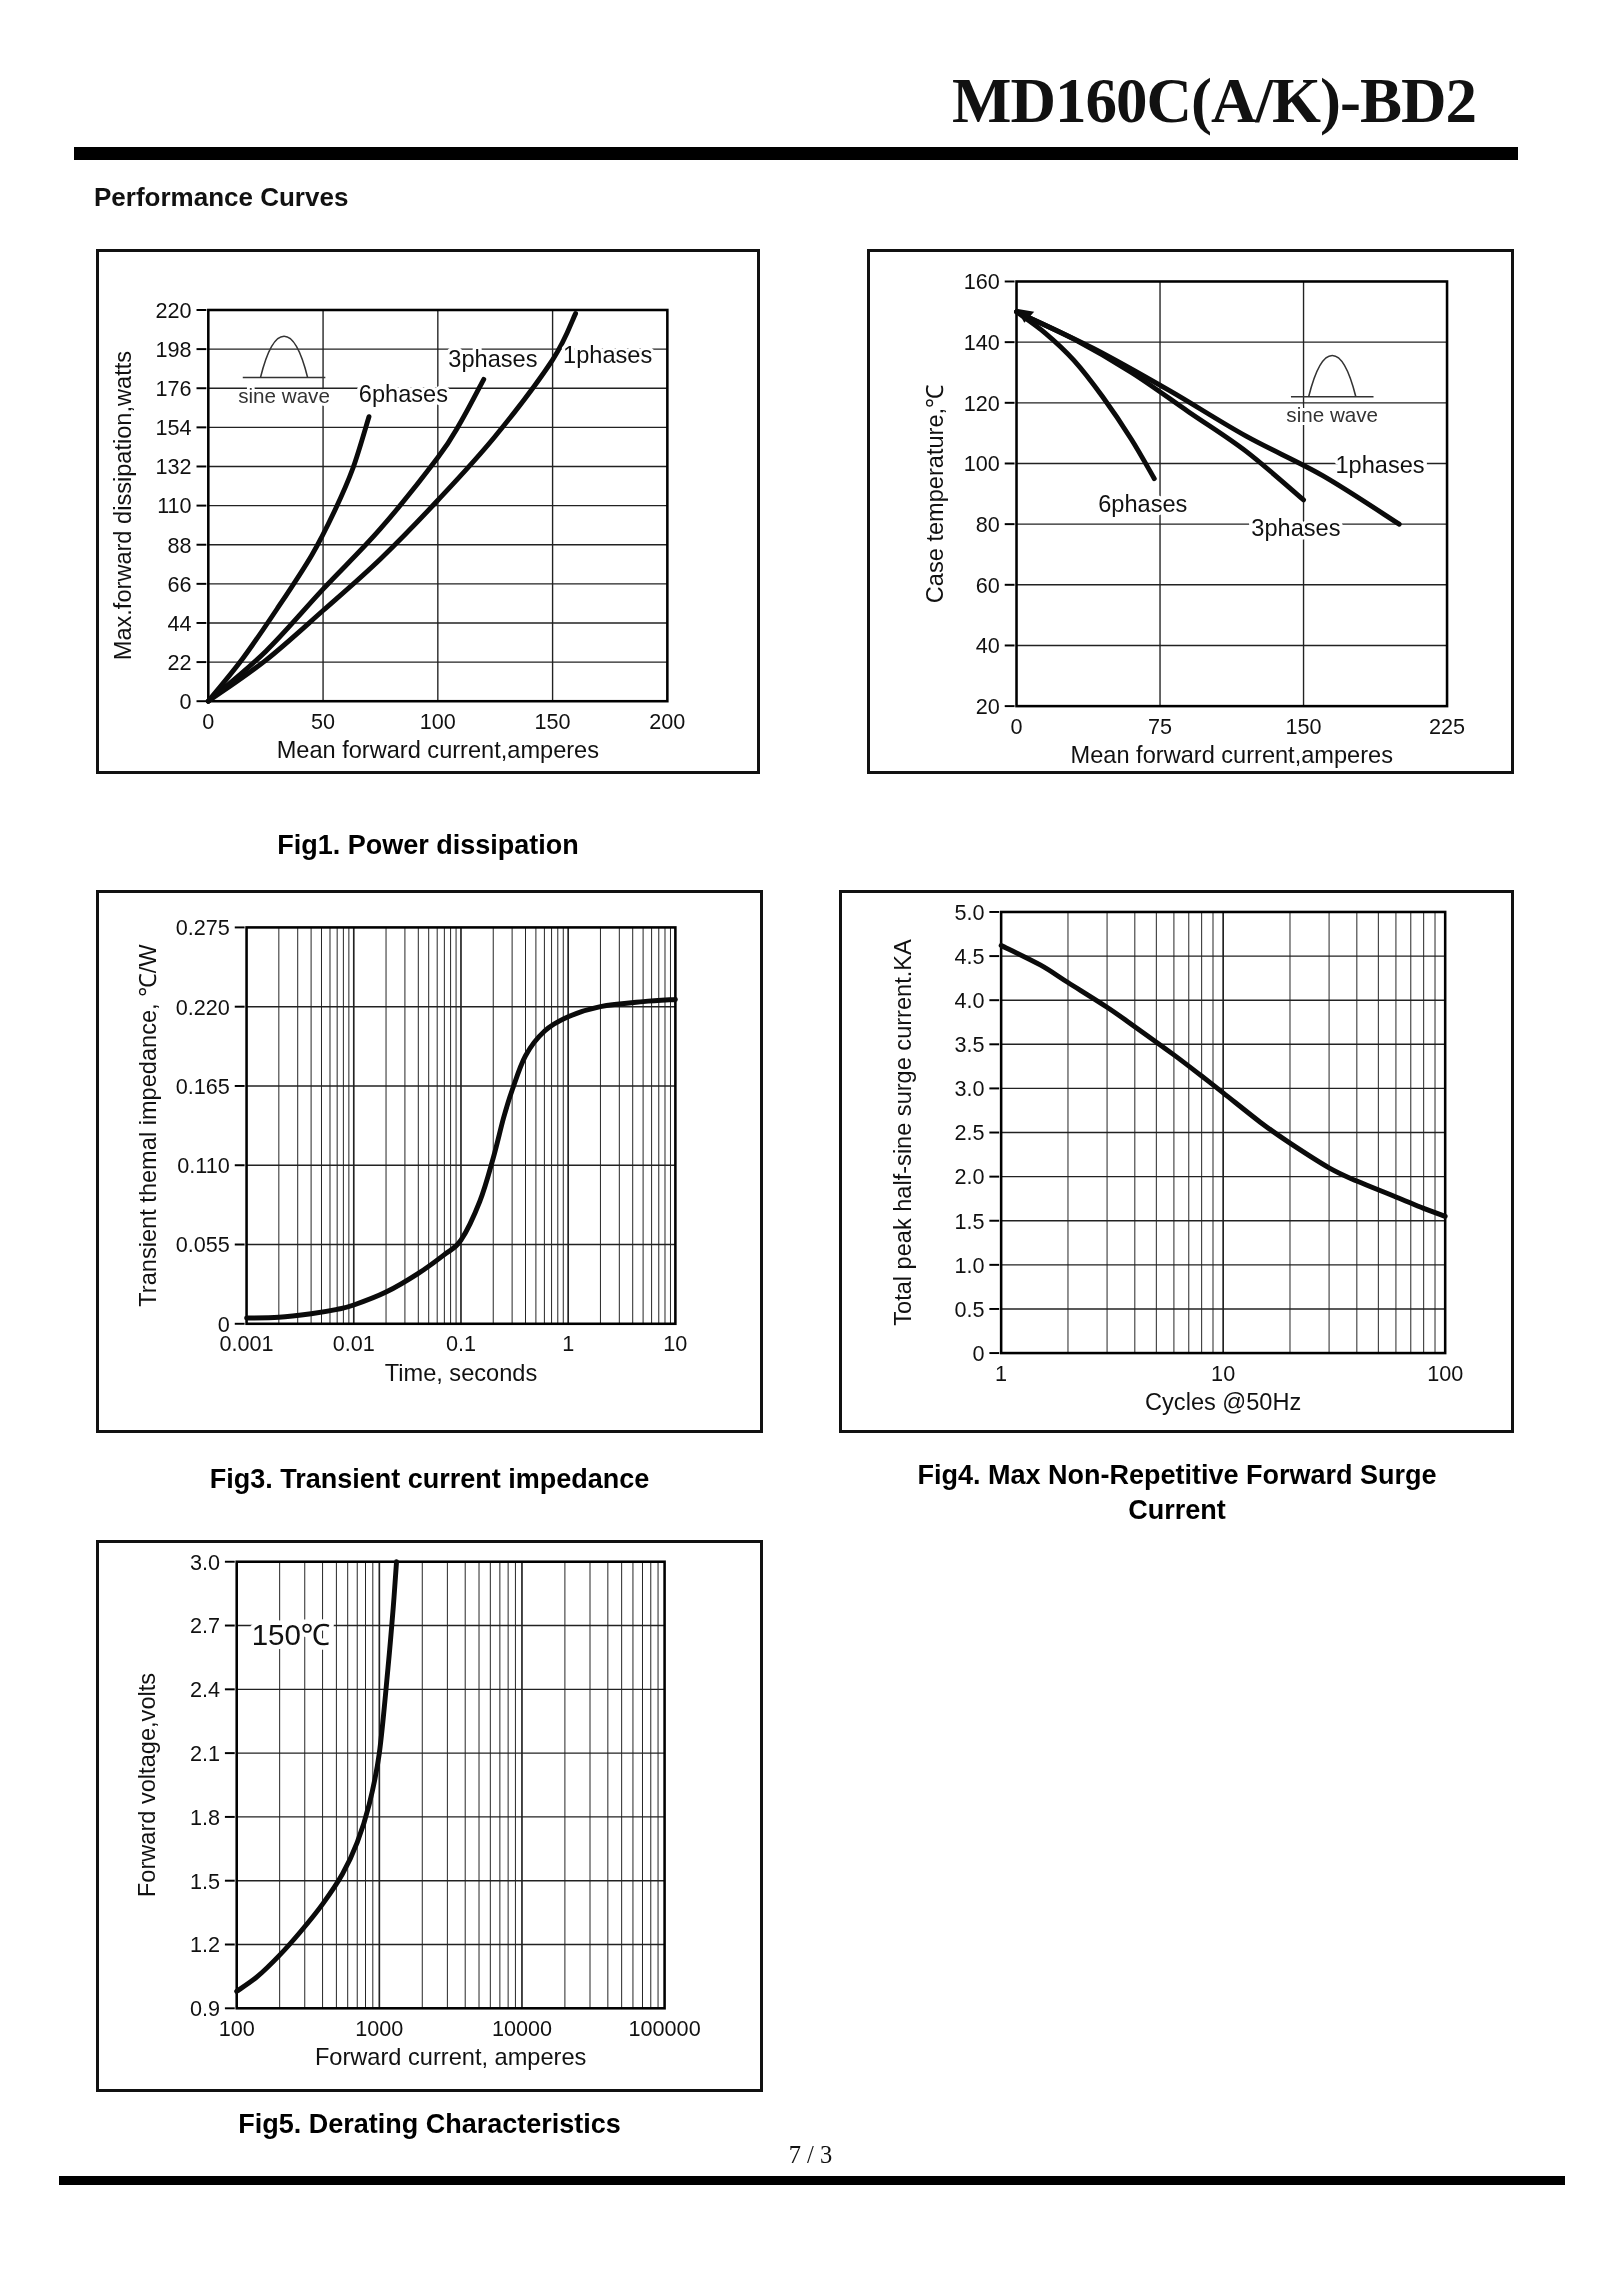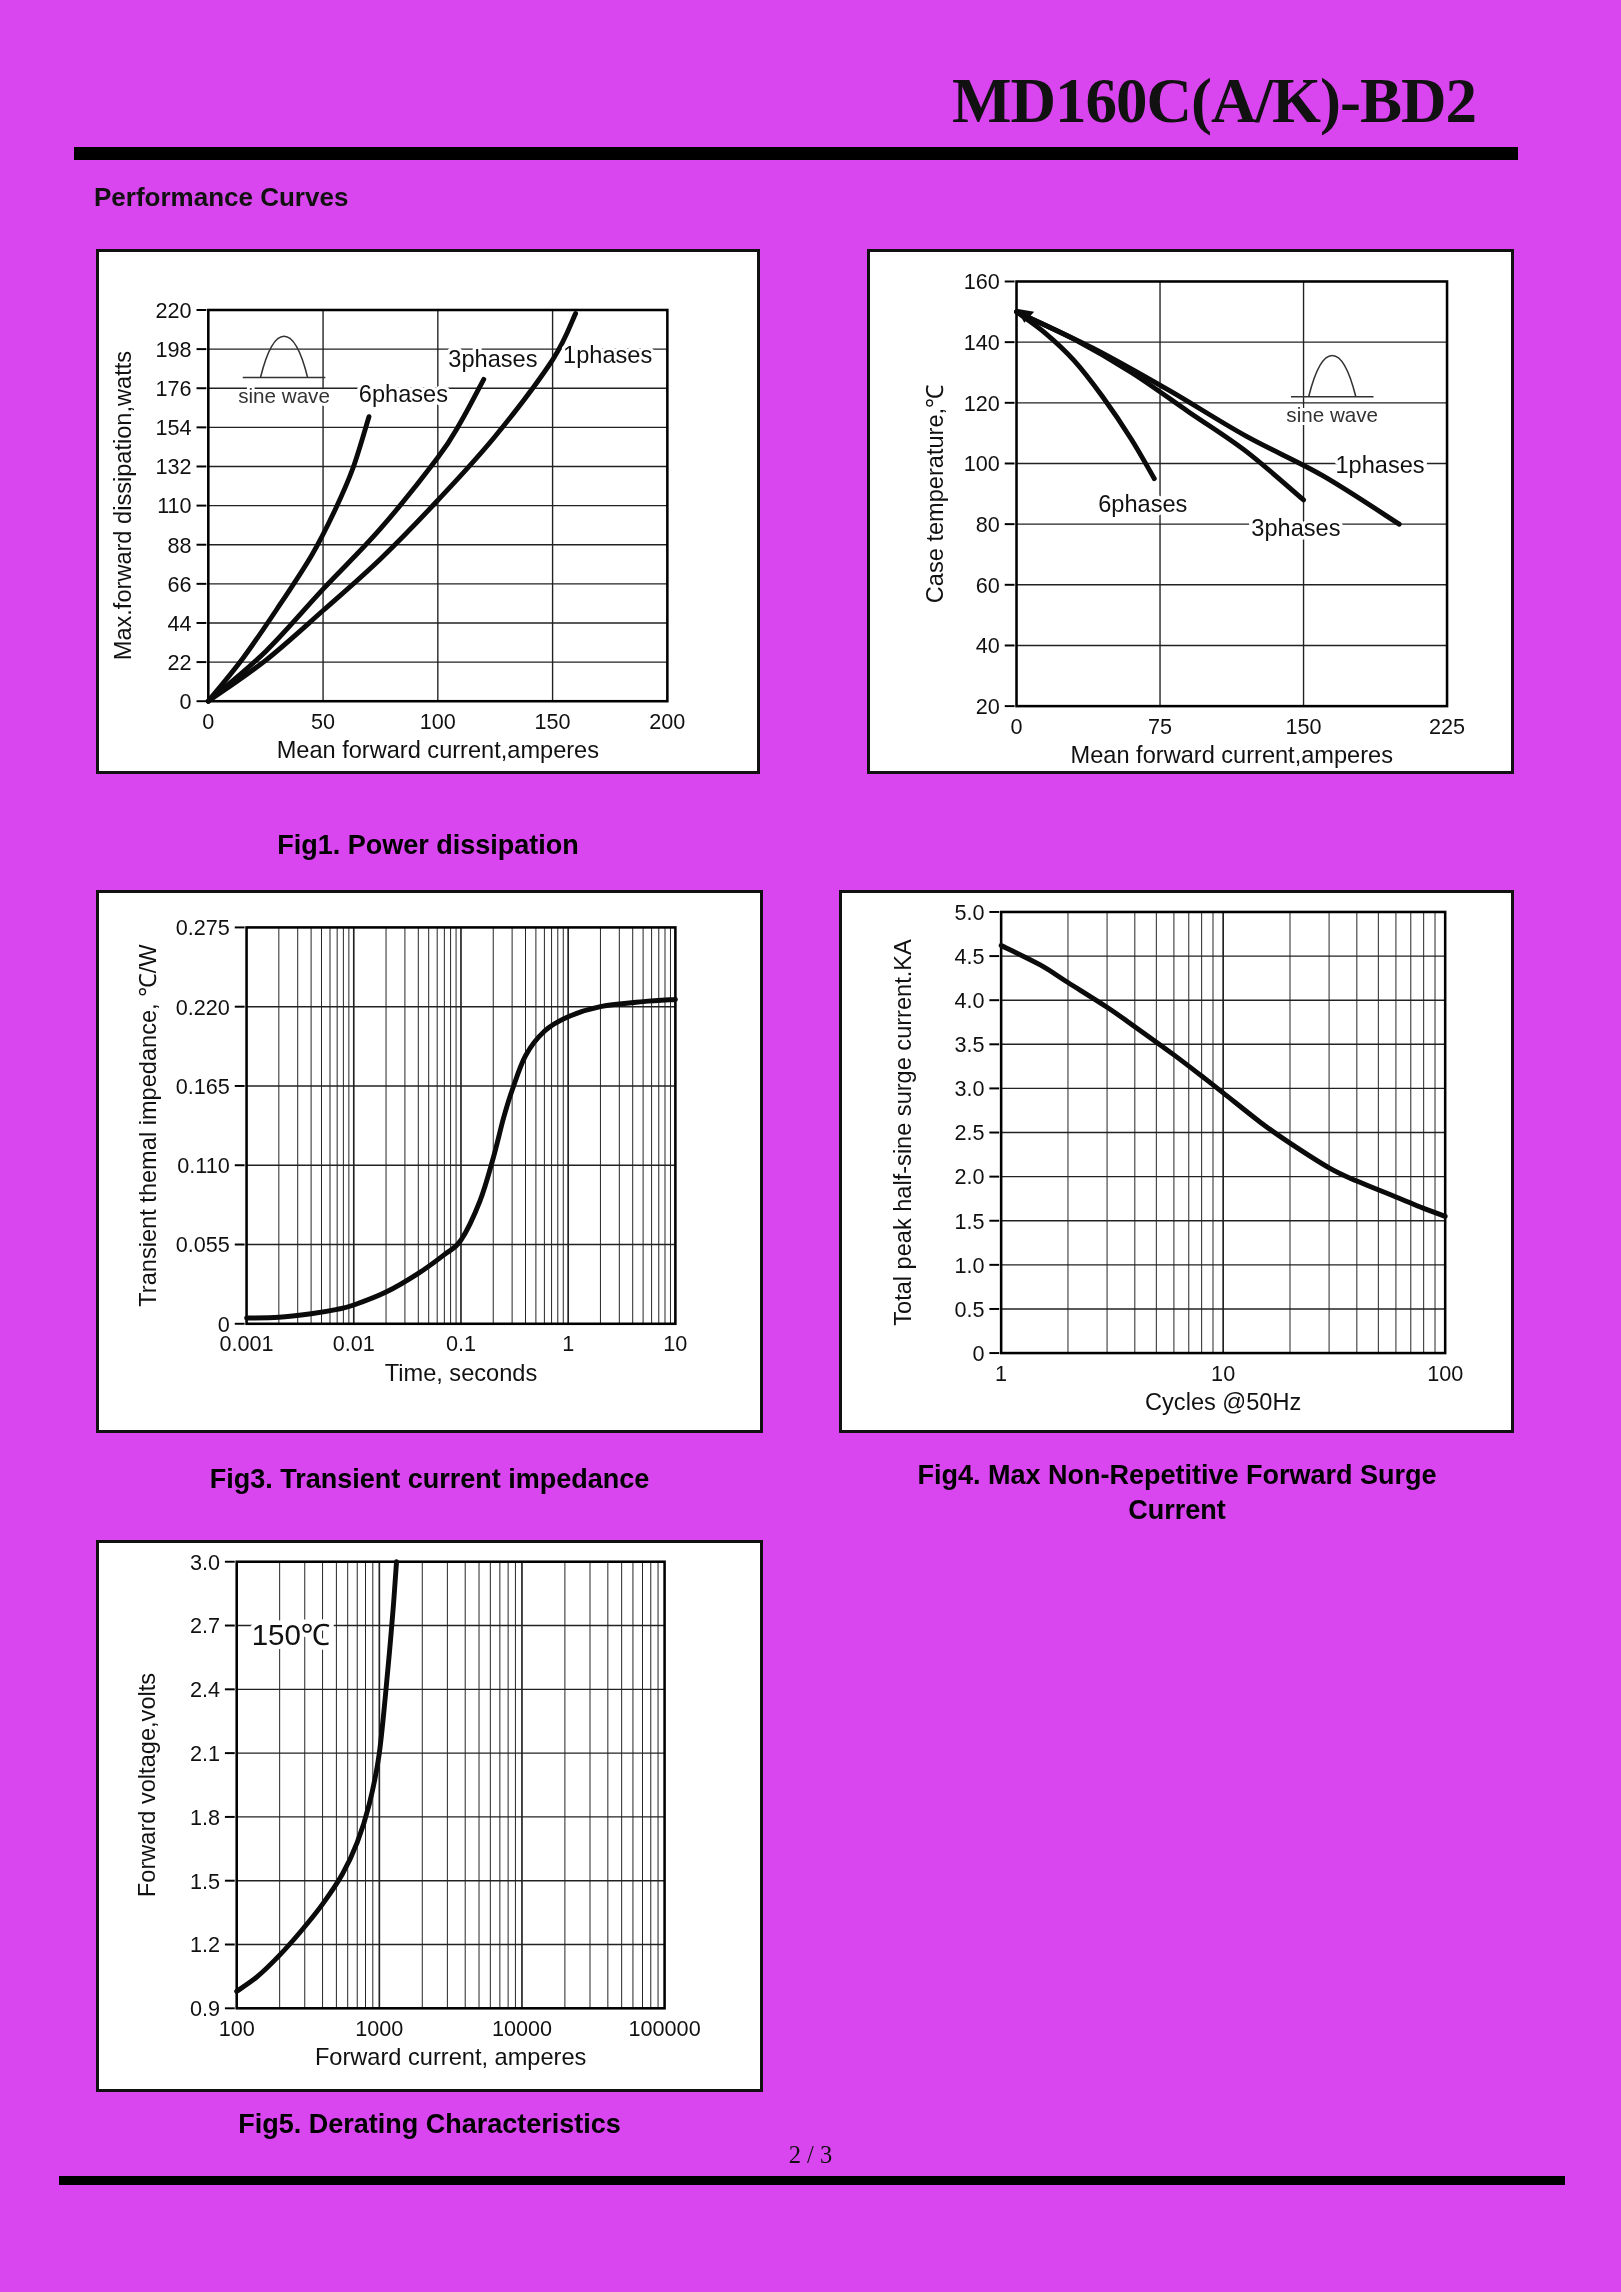--- a/index.html
+++ b/index.html
@@ -1,18 +1,18 @@
 <!DOCTYPE html>
 <html><head>
 <meta charset="utf-8">
 <style>
   html,body{margin:0;padding:0;background:#9a9a9a;}
   .page{
     position:relative;width:1621px;height:2293px;margin:0 auto;
-    background:#d946ef;color:#111;
+    background:#ffffff;color:#111;
     font-family:"Liberation Sans",sans-serif;overflow:hidden;
   }
   .doc-title{
     position:absolute;top:65px;right:145px;
     font-family:"Liberation Serif",serif;font-weight:bold;font-size:63px;
     letter-spacing:-1px;white-space:nowrap;
   }
   .rule-top{position:absolute;left:74px;top:147px;width:1444px;height:12.7px;background:#000;}
   .section-heading{position:absolute;left:94px;top:182px;font-size:26px;font-weight:bold;}
   .figbox{position:absolute;border:3.9px solid #111;box-sizing:border-box;background:#fff;}
@@ -326,17 +326,17 @@
         <text x="430" y="501" text-anchor="middle" class="tick">10000</text>
         <text x="575" y="501" text-anchor="middle" class="tick">100000</text>
         <text x="357.5" y="531" text-anchor="middle" class="axis-title">Forward current,  amperes</text>
         <text x="57" y="246" text-anchor="middle" class="axis-title" transform="rotate(-90 57 246)">Forward voltage,volts</text>
         <path d="M 140 455.70476190476194 C 143.53142752889076 453.1825396825397, 153.913673611465 446.6968253968254, 161.18856517334453 440.57142857142856 C 168.46345673522407 434.44603174603174, 176.37445780939774 426.5190476190476, 183.64934937127728 418.95238095238096 C 190.92424093315682 411.3857142857143, 197.56302298274227 403.81904761904764, 204.8379145446218 395.1714285714286 C 212.11280610650135 386.5238095238095, 220.21291950388064 376.7952380952381, 227.29869874255456 367.0666666666667 C 234.38447798122849 357.3380952380953, 241.47917046674655 347.24920634920636, 247.35258997666534 336.8 C 253.22600948658413 326.35079365079366, 257.9703567600827 316.2619047619048, 262.53921580206725 304.3714285714286 C 267.10807484405177 292.48095238095243, 271.0222801955836 280.5904761904761, 274.76574422857243 265.4571428571428 C 278.50920826156124 250.32380952380944, 281.8274262295498 236.631746031746, 285 213.57142857142856 C 288.1725737704502 190.51111111111112, 291.4591948702457 151.59682539682544, 293.8011868512737 127.09523809523813 C 296.1431788323017 102.59365079365084, 297.60494635723904 84.5777777777778, 299.0519518861681 66.56190476190477 C 300.4989574150972 48.546031746031744, 301.9113420017349 26.926984126984127, 302.48322002484826 19" fill="none" stroke="#0b0b0b" stroke-width="5" stroke-linecap="round"></path>
         <text x="195.13063004818287" y="103.31428571428575" text-anchor="middle" class="anno">150℃</text>
       </svg>
   </div>
   <div class="caption" id="cap-4">Fig5. Derating Characteristics</div>
 
-  <div class="page-num">2 / 3</div>
+  <div class="page-num">7 / 3</div>
   <div class="rule-bottom"></div>
 
 </div>
 
 
 </body></html>

